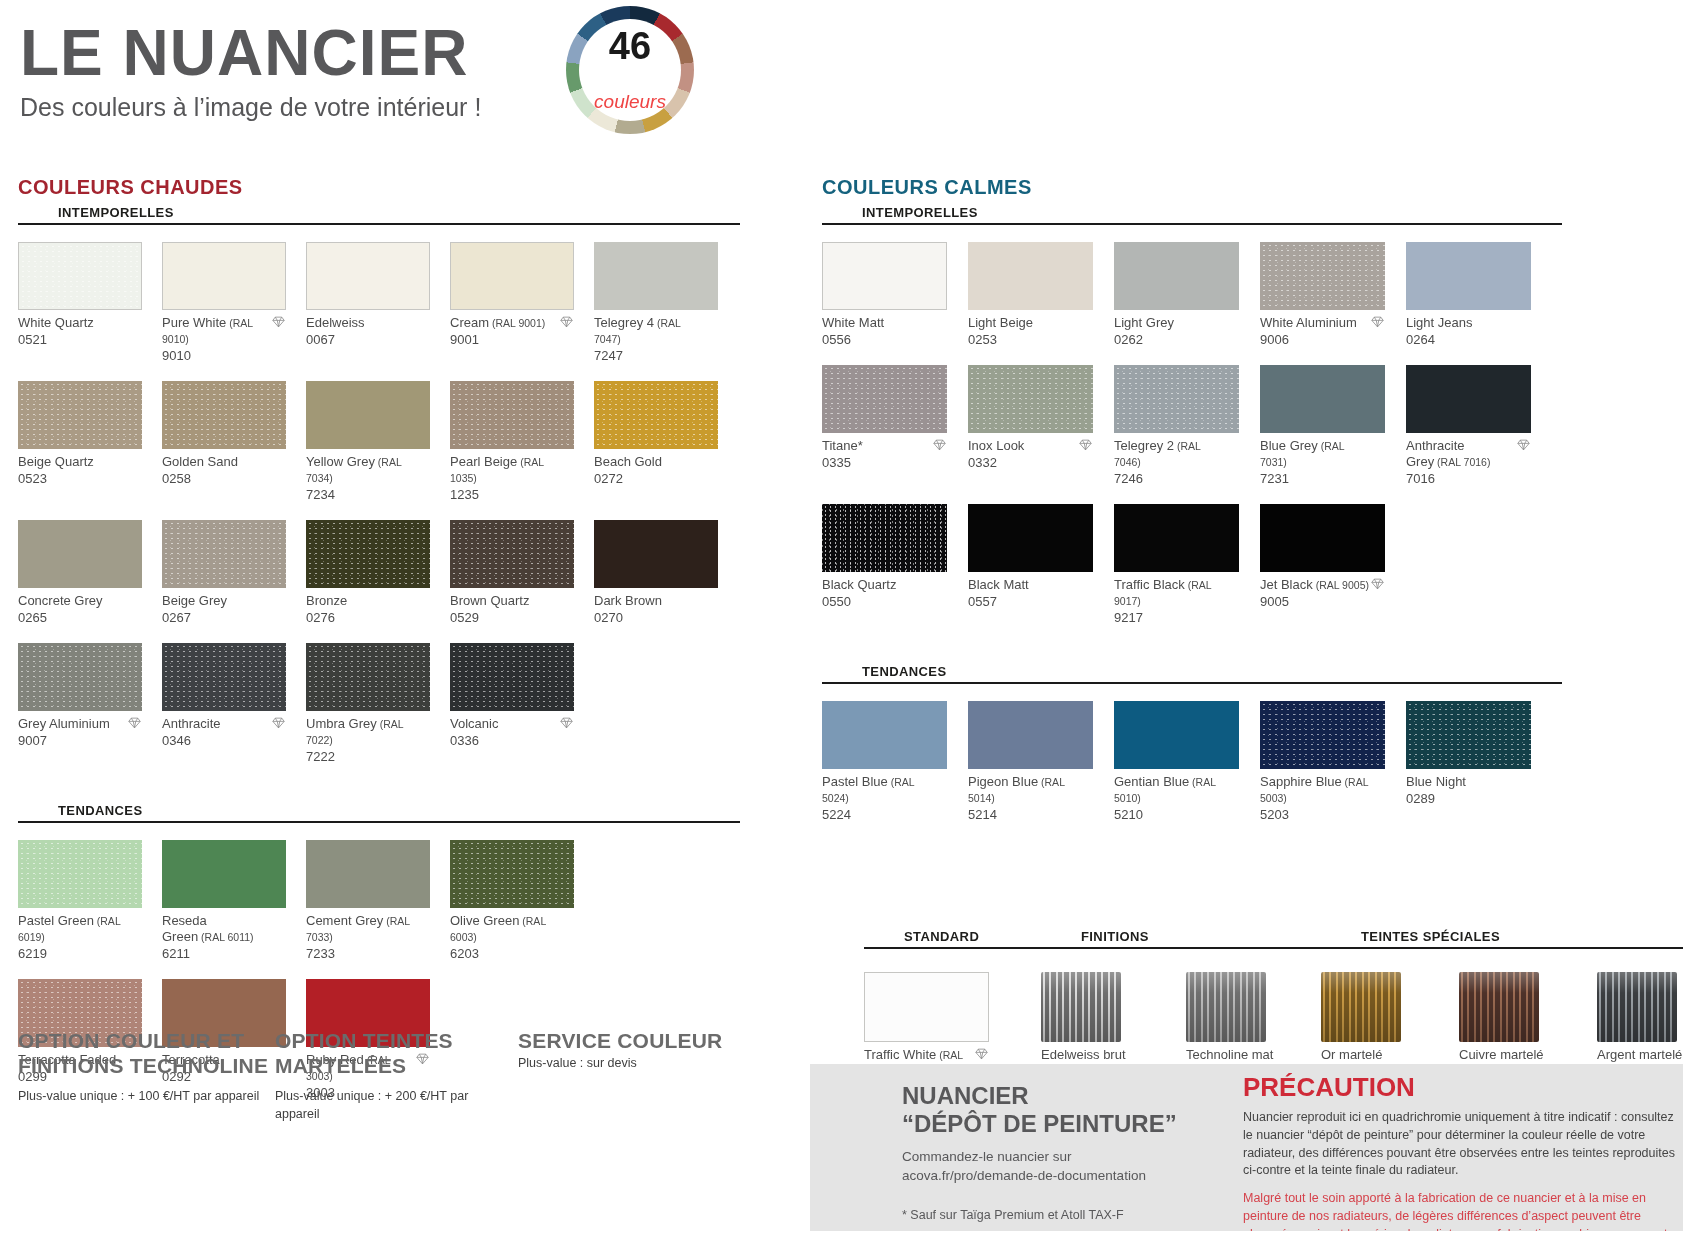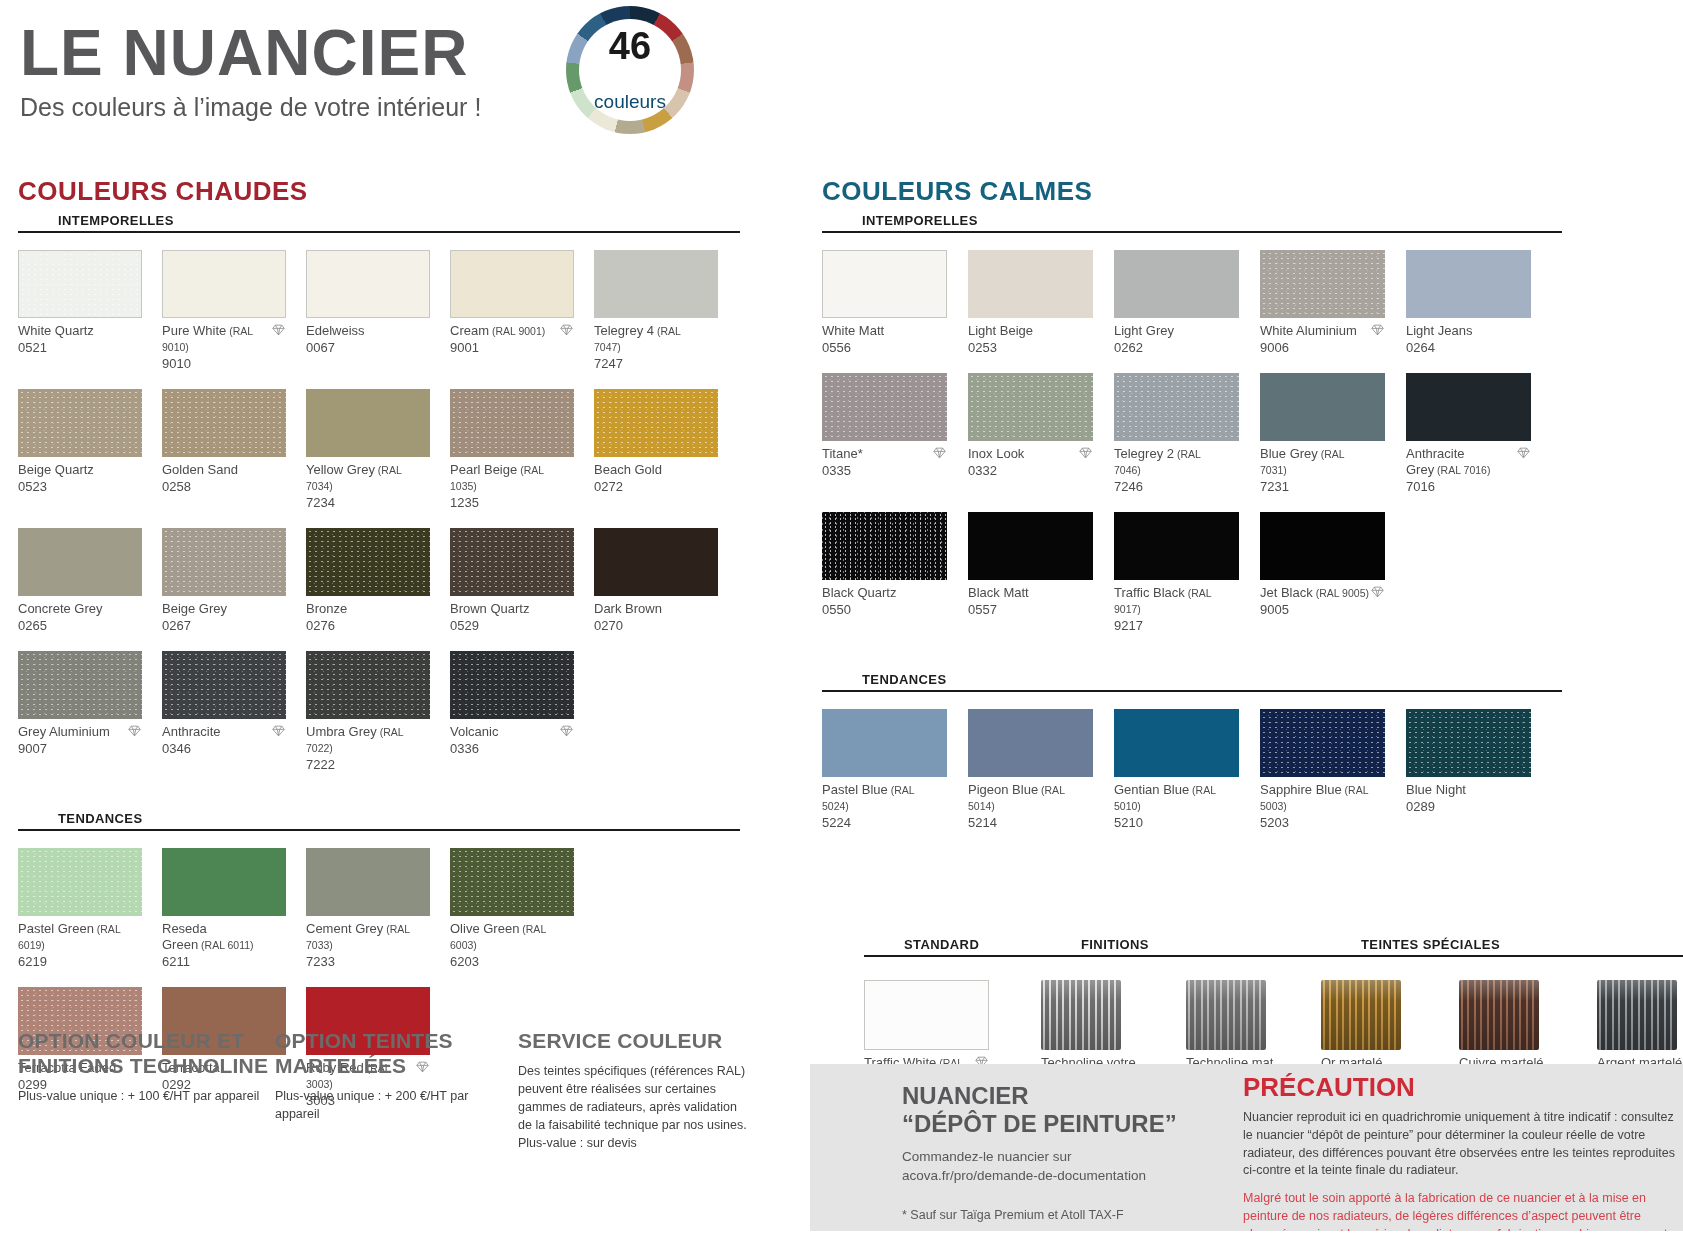--- a/index.html
+++ b/index.html
@@ -7,27 +7,27 @@
         font-family:"Liberation Sans",sans-serif;color:#4c4c4c;}
 
   
   .hdr{position:absolute;left:20px;top:20px;width:560px;}
   .hdr h1{margin:0;font-size:64px;line-height:1.05;font-weight:bold;color:#58585a;letter-spacing:1px;}
   .hdr .sub{margin-top:6px;font-size:25px;color:#565658;}
   .badge{position:absolute;left:566px;top:6px;width:128px;height:128px;border-radius:50%;}
   .badge .inner{position:absolute;left:13px;top:13px;width:102px;height:102px;border-radius:50%;
     background:#fff;display:flex;flex-direction:column;align-items:center;justify-content:center;gap:25px;}
   .badge .n{font-size:38px;font-weight:bold;color:#1a1a1a;line-height:1;}
-  .badge .c{font-size:19px;color:#0c4a6e;margin-top:1px;}
+  .badge .c{font-size:19px;color:#ef4444;margin-top:1px;font-style:italic;}
 
   
   .col{position:absolute;top:176px;}
   #col-left{left:18px;width:722px;}
   #col-right{left:822px;width:861px;}
-  .sec-title{margin:0 0 6px 0;font-size:26px;font-weight:bold;letter-spacing:.5px;}
+  .sec-title{margin:0 0 6px 0;font-size:20px;font-weight:bold;letter-spacing:.5px;}
   #col-left .sec-title{color:#a3242f;}
   #col-right .sec-title{color:#15627e;}
   .group-label{font-size:13px;font-weight:bold;color:#1d1d1b;letter-spacing:.4px;margin-top:6px;padding-left:40px;}
   .group-rule{height:2px;background:#1a1a1a;margin-top:3px;}
   #col-left .group-rule{width:722px;}
   #col-right .group-rule{width:740px;}
   .group-gap{margin-top:38px;}
   .sw-row{display:flex;gap:20px;margin-top:17px;}
   #col-right .sw-row{gap:21px;}
   .sw{width:124px;flex:none;}
@@ -506,21 +506,21 @@
             </div>
           </div>
         </div>
         <div class="finish-block">
           <div class="group-label">FINITIONS</div>
           <div class="group-rule"></div>
           <div class="finish-items">
             <div class="sw">
               <div class="radiator" style="background: linear-gradient(rgba(255, 255, 255, 0.28), rgba(255, 255, 255, 0) 30%, rgba(0, 0, 0, 0.2)), repeating-linear-gradient(90deg, rgb(110, 110, 110) 0px, rgb(110, 110, 110) 2px, rgb(217, 217, 217) 2px, rgb(217, 217, 217) 4px, rgb(110, 110, 110) 4px, rgb(110, 110, 110) 6.5px);"></div>
               <div class="sw-label">
-                <div class="sw-name">Technoline votre</div>
+                <div class="sw-name">Edelweiss brut</div>
                 <div class="sw-code">0325</div>
               </div>
             </div>
             <div class="sw">
               <div class="radiator" style="background: linear-gradient(rgba(255, 255, 255, 0.28), rgba(255, 255, 255, 0) 30%, rgba(0, 0, 0, 0.2)), repeating-linear-gradient(90deg, rgb(111, 111, 111) 0px, rgb(111, 111, 111) 2px, rgb(189, 189, 189) 2px, rgb(189, 189, 189) 4px, rgb(111, 111, 111) 4px, rgb(111, 111, 111) 6.5px);"></div>
               <div class="sw-label">
                 <div class="sw-name">Technoline mat</div>
                 <div class="sw-code">0328</div>
               </div>
             </div>
@@ -571,21 +571,20 @@
     <div class="opt">
       <h3>OPTION COULEUR ET FINITIONS TECHNOLINE</h3>
       <div class="body">Plus-value unique : + 100 €/HT par appareil</div>
     </div>
     <div class="opt">
       <h3>OPTION TEINTES MARTELÉES</h3>
       <div class="body">Plus-value unique : + 200 €/HT par appareil</div>
     </div>
     <div class="opt">
       <h3>SERVICE COULEUR</h3>
-      <div class="body">Des teintes spécifiques (références RAL) peuvent être réalisées sur certaines gammes de radiateurs, après validation de la faisabilité technique par nos usines.</div>
       <div class="body2">Plus-value : sur devis</div>
     </div>
   </div>
 
   <div class="panel">
     <div class="depot">
       <h3>
         <span>NUANCIER</span><br>
         <span>“DÉPÔT DE PEINTURE”</span>
       </h3>

